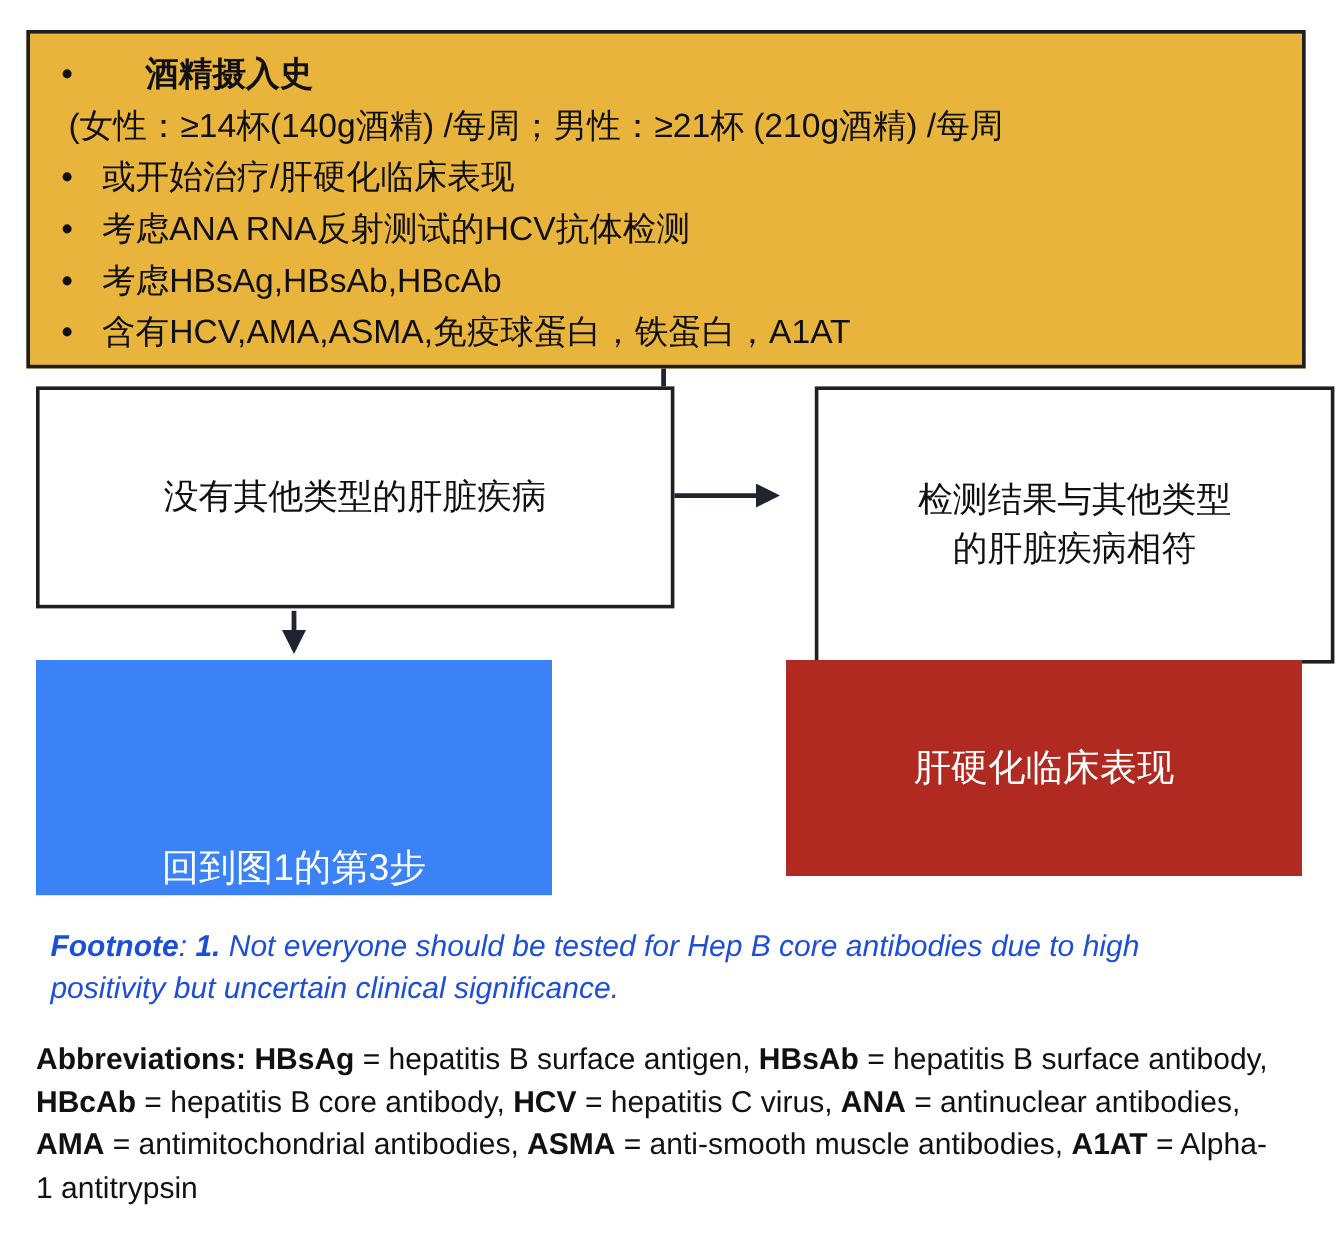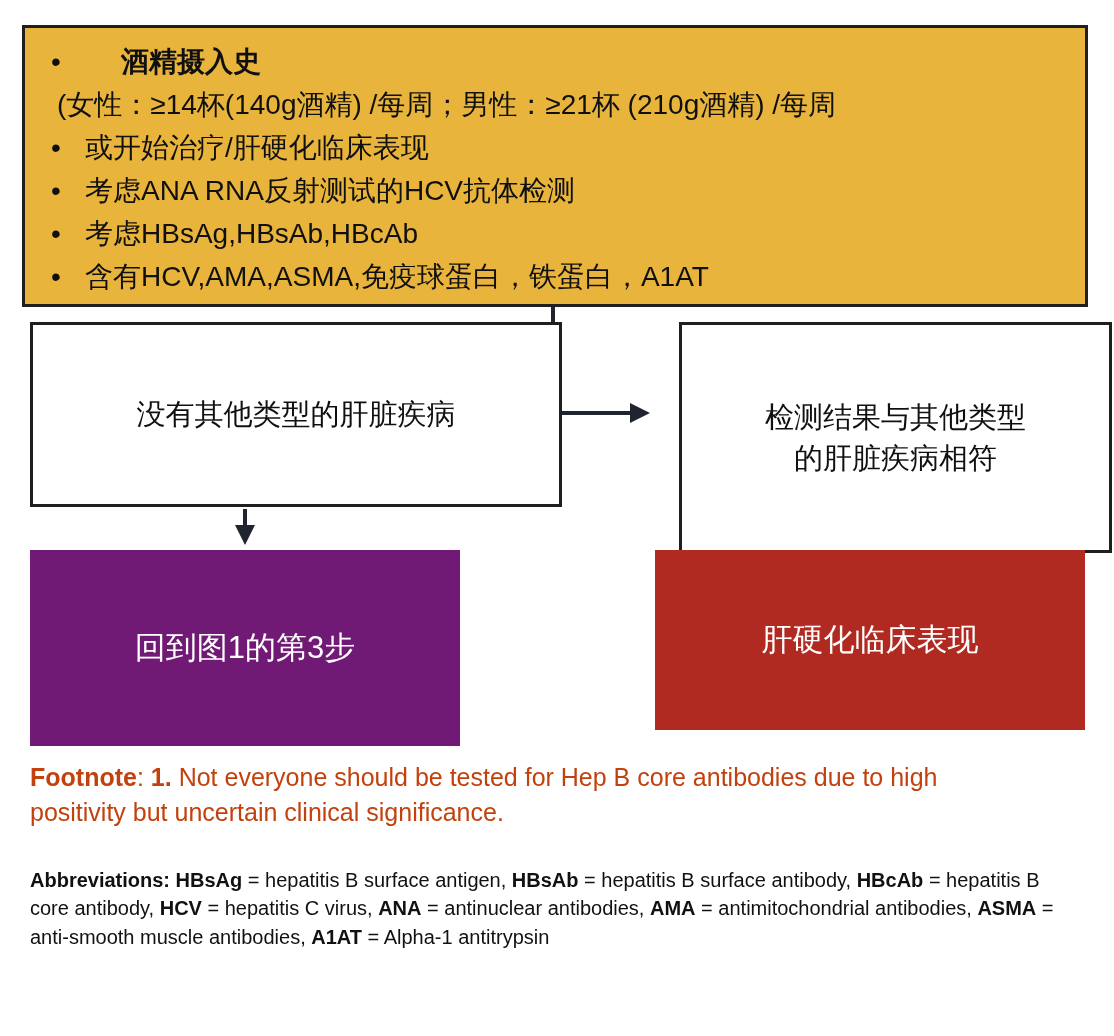--- a/index.html
+++ b/index.html
@@ -21,24 +21,24 @@
     position:absolute;background:#FFFFFF;border:3px solid #1F1F1F;box-sizing:border-box;
     display:flex;flex-direction:column;align-items:center;justify-content:center;
     text-align:center;font-size:29px;line-height:1.4;color:#101010;
   }
   .left-box{left:30px;top:322px;width:532px;height:185px;}
   .right-box{left:655px;top:322px;width:433px;height:231px;margin-left:24px;}
   .fill-box{
     position:absolute;display:flex;flex-direction:column;align-items:center;justify-content:center;
     text-align:center;color:#ffffff;font-size:31px;line-height:1.5;box-sizing:border-box;
   }
-  .gray-box{left:30px;top:550px;width:430px;height:196px;background:#701a75;}
+  .gray-box{left:30px;top:550px;width:430px;height:196px;background:#3b82f6;justify-content:flex-end;}
   .red-box{left:655px;top:550px;width:430px;height:180px;background:#B02A21;}
-  .footnote{position:absolute;left:30px;top:760px;width:1010px;font-size:25px;line-height:1.4;color:#c2410c;margin:0;}
-  .abbreviations{position:absolute;left:30px;top:866px;width:1030px;font-size:20px;line-height:1.42;color:#111;margin:0;}
+  .footnote{position:absolute;left:30px;top:760px;width:1010px;font-size:25px;line-height:1.4;color:#1d4ed8;margin:12px;font-style:italic;}
+  .abbreviations{position:absolute;left:30px;top:866px;width:1030px;font-size:25px;line-height:1.42;color:#111;margin:0;}
   .seg-bold{font-weight:bold;}
 </style>
 </head>
 <body>
 
 <div class="canvas">
 
   <svg class="connectors" width="1114" height="1036" viewBox="0 0 1114 1036">
     <defs>
       <marker id="arrow" viewBox="0 0 10 10" refX="8" refY="5" markerWidth="5" markerHeight="5" orient="auto-start-reverse">

